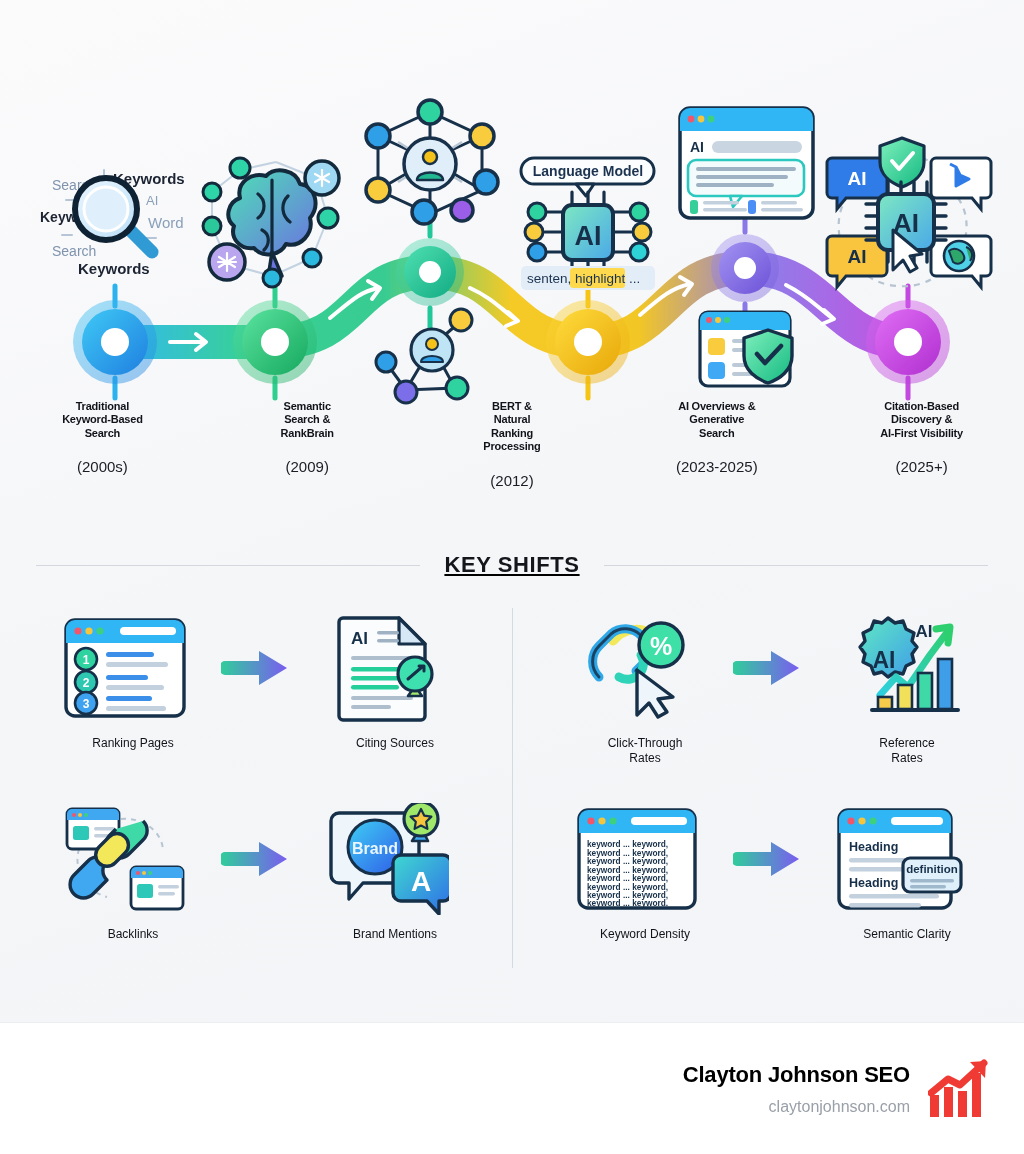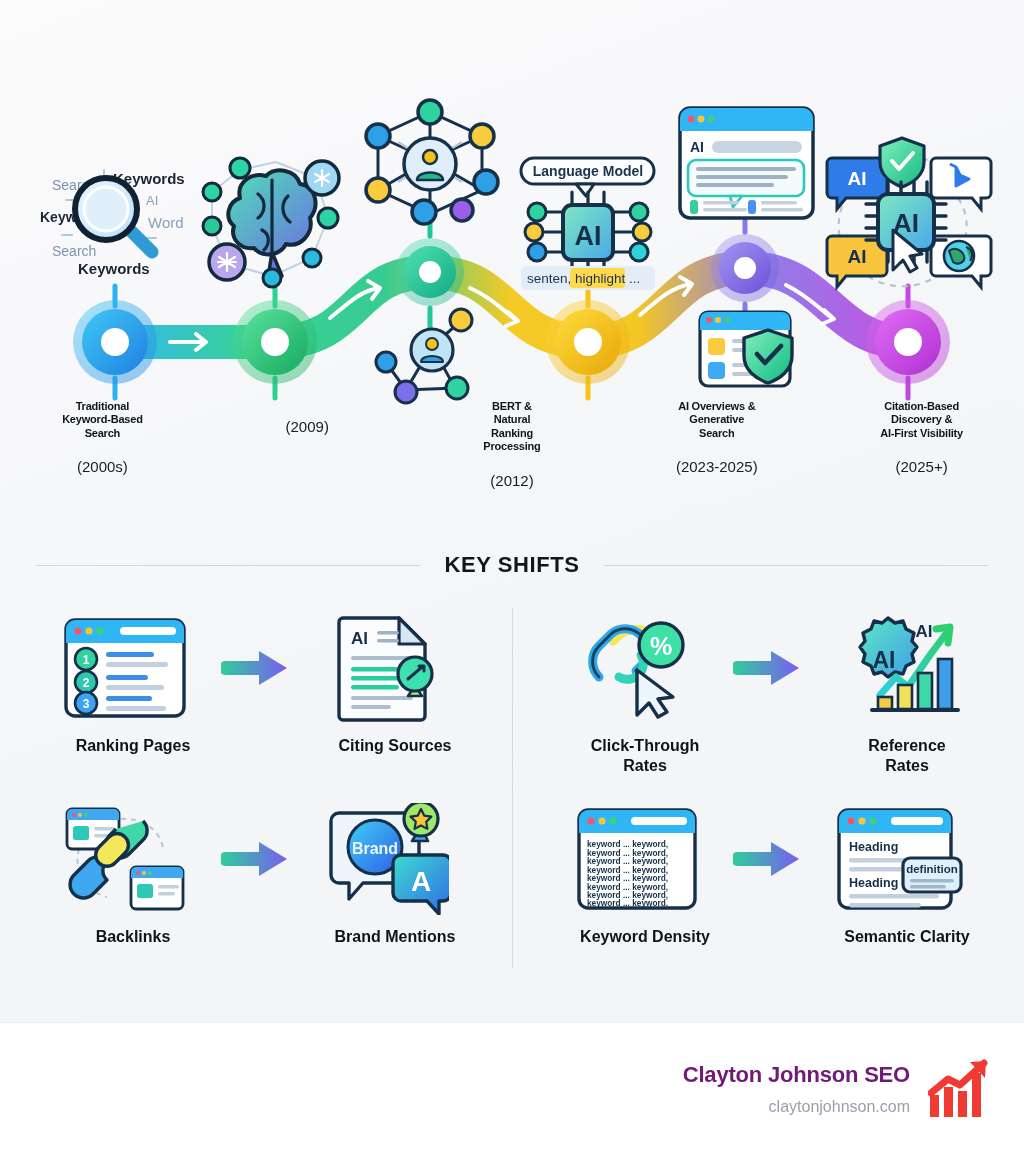--- a/index.html
+++ b/index.html
@@ -19,50 +19,50 @@
 
   .tl-labels { position: absolute; top: 400px; left: 0; width: 1024px;
     display: flex; }
   .tl-label { flex: 1; text-align: center; padding: 0 4px; }
   .tl-label .ttl { font-size: 11px; font-weight: bold; color: #11131a;
     line-height: 1.22; letter-spacing: -0.2px; }
   .tl-label .yr { font-size: 15px; color: #1b1d24; margin-top: 18px; }
 
   
   #keyshifts-head { position: absolute; top: 552px; left: 0; width: 1024px;
-    display: flex; align-items: center; gap: 24px; padding: 0 36px; }
+    display: flex; align-items: center; gap: 24px; padding: 0 36px; text-decoration: underline; }
   #keyshifts-head .rule { flex: 1; height: 1px; background: #d4d8de; }
   #keyshifts-head .kh-title { font-size: 22px; font-weight: bold;
     letter-spacing: 0.6px; color: #14161c; white-space: nowrap; }
 
   #shift-grid { position: absolute; top: 598px; left: 0; width: 1024px;
     height: 382px; display: grid; grid-template-columns: 1fr 1fr;
     grid-template-rows: 1fr 1fr; }
   #grid-divider { position: absolute; left: 512px; top: 608px;
     width: 1px; height: 360px; background: #d6dae0; }
 
   .shift-cell { display: flex; align-items: flex-start;
     justify-content: center; gap: 4px; padding-top: 14px; }
   .shift-item { width: 176px; display: flex; flex-direction: column;
     align-items: center; }
   .shift-art { height: 112px; display: flex; align-items: center;
     justify-content: center; }
-  .shift-lbl { margin-top: 12px; font-size: 16px; font-weight: bold;
+  .shift-lbl { margin-top: 12px; font-size: 12px; font-weight: normal;
     color: #11131a; text-align: center; line-height: 1.25; margin-left: 16px; }
   .shift-arrow { width: 78px; height: 112px; display: flex;
     align-items: center; justify-content: center; }
 
   
   #footer { position: absolute; left: 0; top: 1022px; width: 1024px;
     height: 132px; background: #ffffff;
     border-top: 1px solid #eceef1;
     display: flex; align-items: center; justify-content: flex-end;
     padding-right: 30px; gap: 18px; }
   #footer .brand { text-align: right; }
-  #footer .brand-name { font-size: 22px; font-weight: bold; color: #701a75;
+  #footer .brand-name { font-size: 22px; font-weight: bold; color: #000000;
     letter-spacing: -0.2px; }
   #footer .brand-url { font-size: 16px; color: #9aa0a8; margin-top: 10px; }
 </style>
 </head>
 <body>
 
 <div id="page">
 
   <div id="timeline-section">
 
@@ -389,20 +389,25 @@
     <div class="tl-labels">
       <div class="tl-label">
         <div class="ttl">
           <div>Traditional</div>
           <div>Keyword-Based</div>
           <div>Search</div>
         </div>
         <div class="yr">(2000s)</div>
       </div>
       <div class="tl-label">
+        <div class="ttl">
+          <div>Semantic</div>
+          <div>Search &amp;</div>
+          <div>RankBrain</div>
+        </div>
         <div class="yr">(2009)</div>
       </div>
       <div class="tl-label">
         <div class="ttl">
           <div>BERT &amp;</div>
           <div>Natural</div>
           <div>Ranking</div>
           <div>Processing</div>
         </div>
         <div class="yr">(2012)</div>

